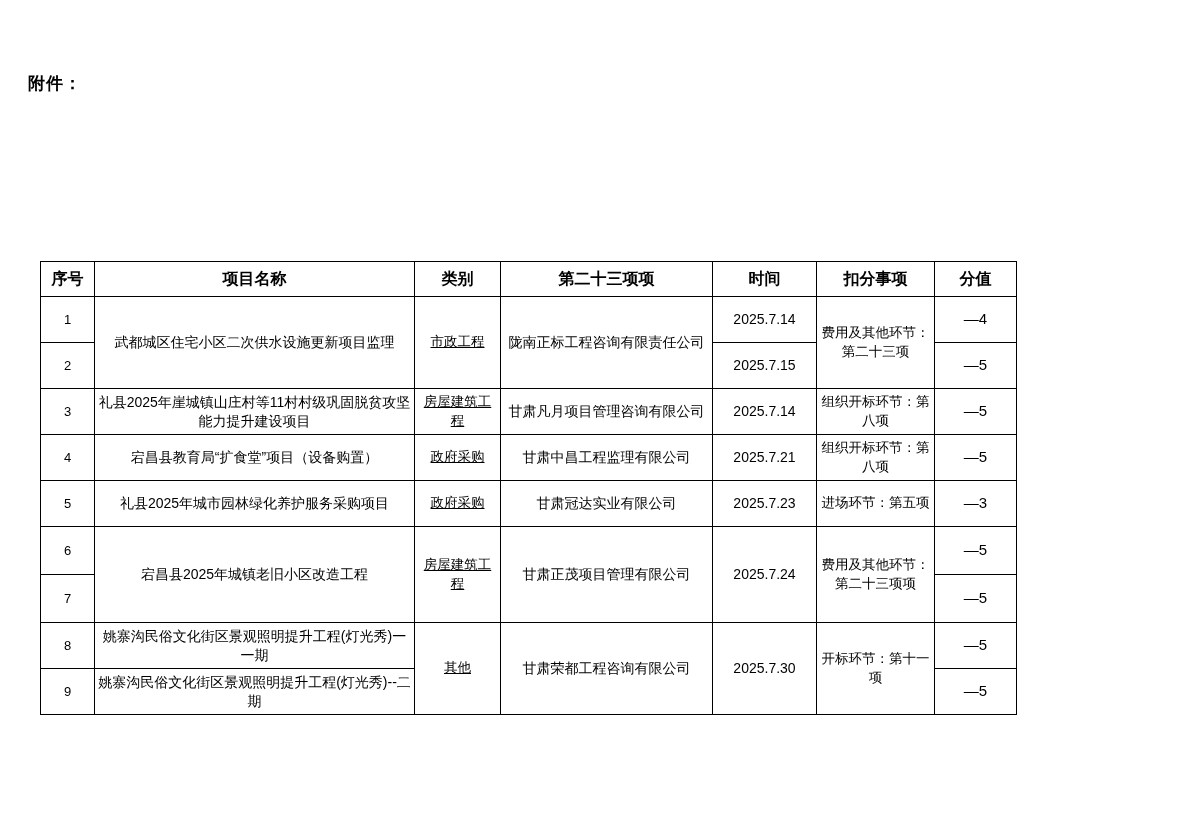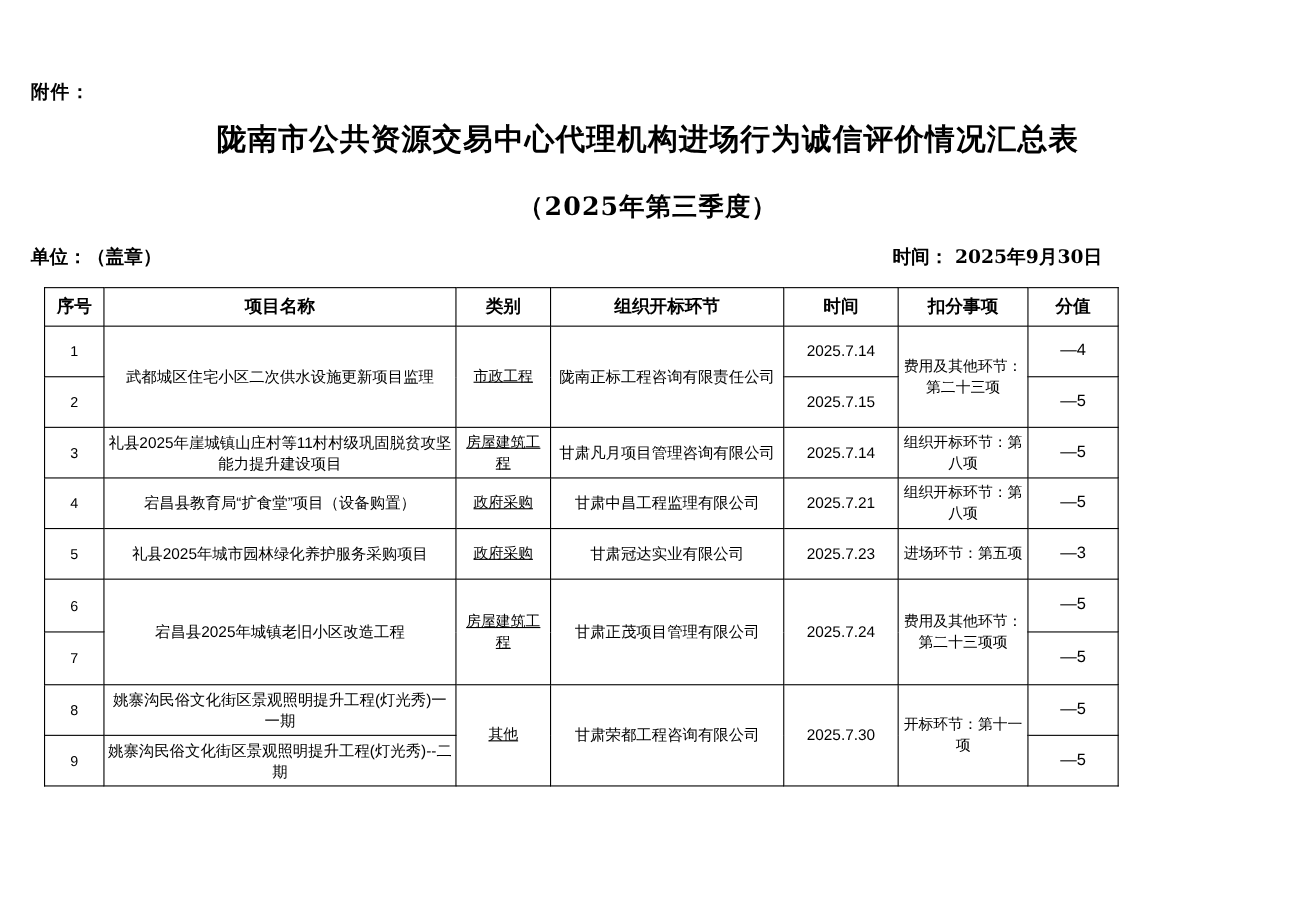--- a/index.html
+++ b/index.html
@@ -116,44 +116,38 @@
   td.item { font-size: 13.5px; line-height: 1.5; margin-top: 44px; }
   td.score { font-size: 15px; }
 </style>
 </head>
 <body>
 
 <div class="page">
 
   <div class="attachment-label">附件：</div>
 
-  <div class="doc-title">陇南市公共资源交易中心代理机构进场行为诚信评价情况汇总表</div>
-  <div class="doc-subtitle">（2025年第三季度）</div>
-
-  <div class="meta-row">
-    <span class="meta-left">单位：（盖章）</span>
-    <span class="meta-right">时间： 2025年9月30日</span>
-  </div>
+
 
   <table class="main">
     <colgroup>
       <col class="c-seq">
       <col class="c-name">
       <col class="c-type">
       <col class="c-agency">
       <col class="c-date">
       <col class="c-item">
       <col class="c-score">
     </colgroup>
     <thead>
       <tr>
         <th>序号</th>
         <th>项目名称</th>
         <th>类别</th>
-        <th>组织开标环节</th>
+        <th>第二十三项项</th>
         <th>时间</th>
         <th>扣分事项</th>
         <th>分值</th>
       </tr>
     </thead>
     <tbody id="table-body">
         <tr style="height: 46px;">
           <td class="seq">1</td>
           <td class="name" rowspan="2">武都城区住宅小区二次供水设施更新项目监理</td>
           <td class="type" rowspan="2">市政工程</td>

